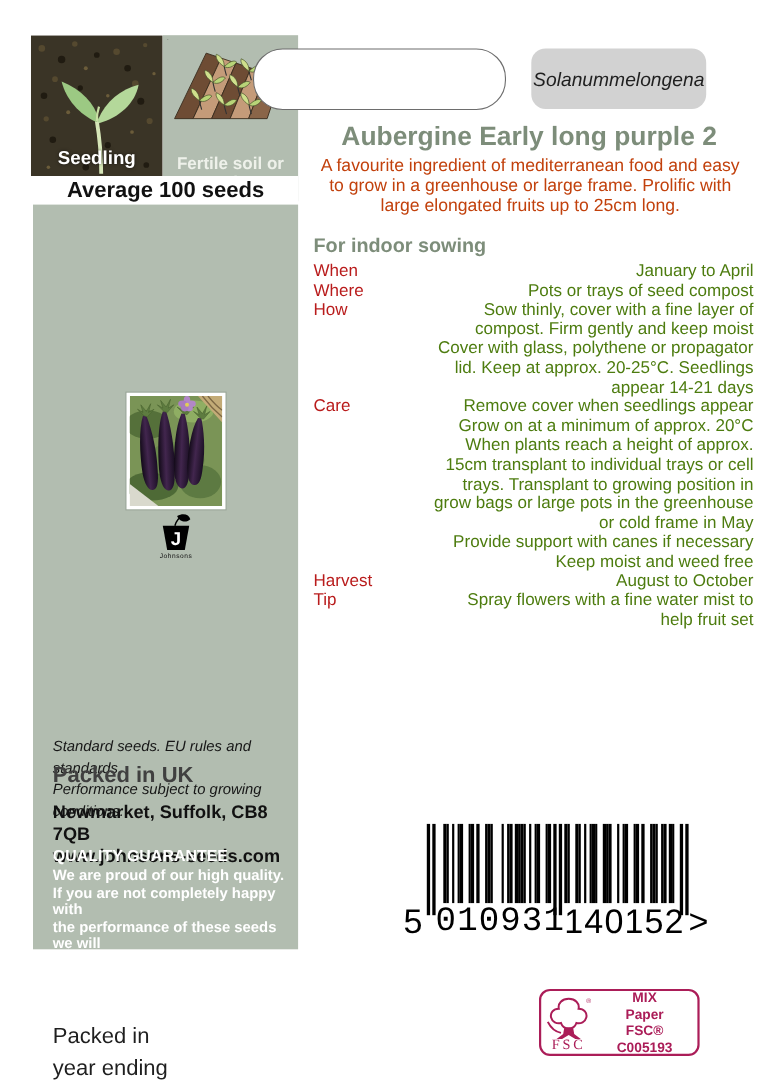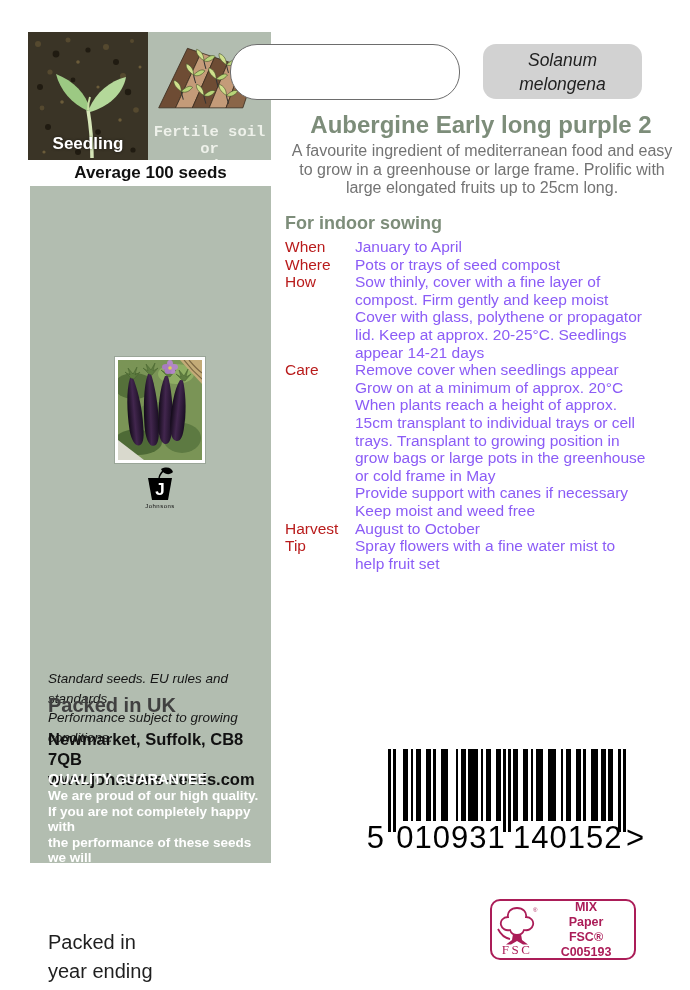--- a/index.html
+++ b/index.html
@@ -4,68 +4,68 @@
 <style>
   html,body{margin:0;padding:0;background:#fff;}
   .page{position:relative;width:690px;height:990px;background:#fff;overflow:hidden;
         font-family:"Liberation Sans",sans-serif;color:#1c1c1c;}
   .abs{position:absolute;}
 
   
   .seed-photo{left:28px;top:32px;width:120px;height:128px;overflow:hidden;}
   .seed-caption{left:0;right:0;bottom:6px;text-align:center;color:#fff;
                 font-size:17px;font-weight:bold;text-shadow:0 0 3px rgba(0,0,0,.6);}
-  .fertile-box{left:148px;top:32px;width:123px;height:151px;background:#b2bdb0;font-family:Liberation Mono, monospace;}
+  .fertile-box{left:148px;top:32px;width:123px;height:151px;background:#b2bdb0;}
   .fertile-art{left:4px;top:4px;}
   .fertile-text{left:0;right:0;bottom:8px;text-align:center;color:#eef1ea;
                 font-size:15.5px;line-height:17px;font-weight:bold;}
   .avg-band{left:30px;top:160px;width:241px;height:26px;background:#fff;
             display:flex;align-items:center;justify-content:center;}
-  .avg-band div{font-size:17px;font-weight:bold;color:#111;}
+  .avg-band div{font-size:20px;font-weight:bold;color:#111;}
 
   
   .sidebar{left:30px;top:186px;width:241px;height:677px;background:#b2bdb0;}
   .aub-frame{left:85px;top:171px;width:84px;height:100px;background:#fff;
              padding:3px;box-shadow:0 0 0 1px #9aa698;}
   .brand-logo{left:111px;top:281px;width:38px;height:36px;}
   .brand-caption{left:80px;top:317px;width:100px;text-align:center;font-size:6px;
                  letter-spacing:.5px;color:#111;}
   .standards{left:18px;top:483px;font-style:italic;font-size:13.5px;line-height:19.5px;color:#161616;}
   .packed-uk{left:18px;top:508px;font-size:20px;font-weight:bold;color:#404040;}
   .address{left:18px;top:543px;font-size:16.5px;font-weight:bold;line-height:20px;color:#111;}
   .guar-head{left:18px;top:585px;font-size:14.5px;font-weight:bold;color:#fff;}
   .guar-body{left:18px;top:602px;width:212px;font-size:13.5px;font-weight:bold;
              line-height:15.5px;color:#fff;}
 
   
   .capsule{left:230px;top:44px;width:228px;height:54px;background:#fff;
            border:1.4px solid #6d6d6d;border-radius:27px;z-index:6;}
   .latin-pill{left:483px;top:44px;width:159px;height:55px;background:#d2d2d2;border-radius:13px;
-              display:flex;flex-direction:column;align-items:center;justify-content:center;}
+              display:flex;flex-direction:row;align-items:center;justify-content:center;}
   .latin-pill div{font-style:italic;font-size:17.5px;line-height:24px;color:#1f1f1f;}
 
   
   .title{left:276px;top:111px;width:410px;text-align:center;font-size:24px;
          font-weight:bold;color:#7d8d7a;}
   .descr{left:278px;top:142px;width:408px;text-align:center;font-size:16px;
-         line-height:18.5px;color:#737373;}
+         line-height:18.5px;color:#c2410c;}
 
   
   .sow-head{left:285px;top:213px;font-size:18px;font-weight:bold;color:#7d8d7a;}
   .sow-table{left:285px;top:238px;width:400px;font-size:15.5px;line-height:17.6px;}
   .sow-row{display:flex;align-items:flex-start;}
   .sow-label{width:70px;flex:0 0 70px;font-weight:normal;color:#b91c1c;}
-  .sow-value{flex:1;color:#8b5cf6;}
+  .sow-value{flex:1;color:#4d7c0f;text-align:right;}
 
   
   .barcode-bars{left:388px;top:749px;width:238px;height:83px;}
   .barcode-nums{left:360px;top:820px;width:300px;height:36px;font-size:31px;color:#000;}
   .bn{position:absolute;top:0;white-space:nowrap;}
   .bn-first{left:0;width:24px;text-align:right;}
-  .bn-left{left:36px;width:110px;text-align:center;letter-spacing:1px;}
+  .bn-left{left:36px;width:110px;text-align:center;letter-spacing:1px;font-family:Liberation Mono, monospace;}
   .bn-right{left:153px;width:105px;text-align:center;letter-spacing:1px;}
   .bn-arrow{left:266px;}
 
   
   .packed-info{left:48px;top:928px;font-size:20px;line-height:28.5px;color:#1f1f1f;}
   .fsc-box{left:490px;top:899px;width:142px;height:57px;border:2px solid #ab1d58;
            border-radius:10px;display:flex;align-items:center;}
   .fsc-logo{flex:0 0 50px;display:flex;justify-content:center;}
   .fsc-text{flex:1;text-align:center;color:#ab1d58;font-weight:bold;
             font-size:12.5px;line-height:15px;padding-right:4px;}

